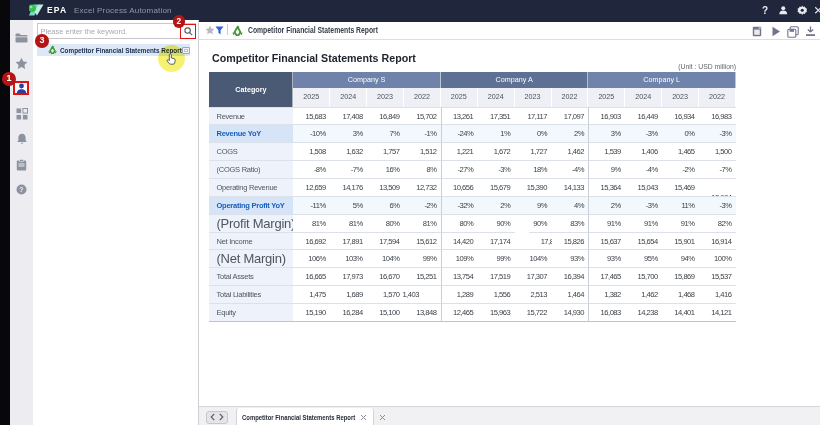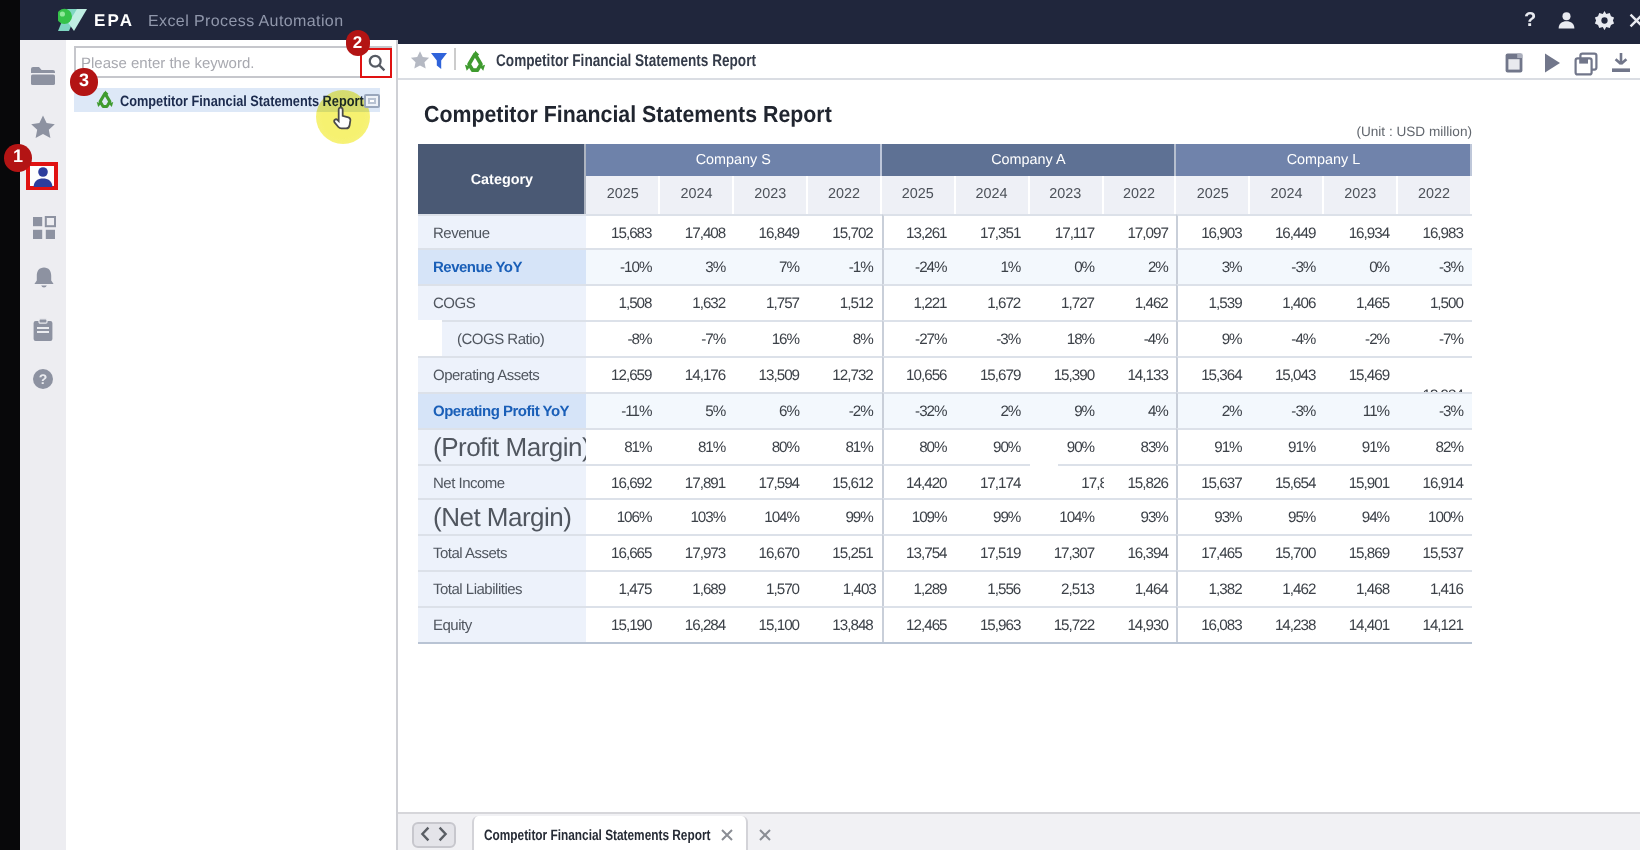--- a/index.html
+++ b/index.html
@@ -283,21 +283,21 @@
         </div>
         <div style="position:absolute;left:416.82000000000005px;top:70.80000000000001px;width:36.88px;height:17.85px;background:#fff;border-top:1px solid #dce1e9;text-align:right;">
           <span style="position:absolute;right:4.5px;top:0;height:17.85px;line-height:18.85px;font-size:7.6px;color:#3c4148;letter-spacing:-0.5px;">1,406</span>
         </div>
         <div style="position:absolute;left:453.70000000000005px;top:70.80000000000001px;width:36.88px;height:17.85px;background:#fff;border-top:1px solid #dce1e9;text-align:right;">
           <span style="position:absolute;right:4.5px;top:0;height:17.85px;line-height:18.85px;font-size:7.6px;color:#3c4148;letter-spacing:-0.5px;">1,465</span>
         </div>
         <div style="position:absolute;left:490.58000000000004px;top:70.80000000000001px;width:36.88px;height:17.85px;background:#fff;border-top:1px solid #dce1e9;text-align:right;">
           <span style="position:absolute;right:4.5px;top:0;height:17.85px;line-height:18.85px;font-size:7.6px;color:#3c4148;letter-spacing:-0.5px;">1,500</span>
         </div>
-        <div style="position:absolute;left:12px;top:88.65px;width:84.9px;height:17.85px;background:#edf2fb;border-top:1px solid #dce1e9;">
+        <div style="position:absolute;left:0;top:88.65px;width:84.9px;height:17.85px;background:#edf2fb;border-top:1px solid #dce1e9;">
           <span style="position:absolute;left:8px;top:0;height:17.85px;line-height:18.85px;font-size:7.5px;color:#50565f;font-weight:normal;white-space:nowrap;letter-spacing:-0.25px;">(COGS Ratio)</span>
         </div>
         <div style="position:absolute;left:84.9px;top:88.65px;width:36.88px;height:17.85px;background:#fff;border-top:1px solid #dce1e9;text-align:right;">
           <span style="position:absolute;right:4.5px;top:0;height:17.85px;line-height:18.85px;font-size:7.6px;color:#3c4148;letter-spacing:-0.5px;">-8%</span>
         </div>
         <div style="position:absolute;left:121.78px;top:88.65px;width:36.88px;height:17.85px;background:#fff;border-top:1px solid #dce1e9;text-align:right;">
           <span style="position:absolute;right:4.5px;top:0;height:17.85px;line-height:18.85px;font-size:7.6px;color:#3c4148;letter-spacing:-0.5px;">-7%</span>
         </div>
         <div style="position:absolute;left:158.66000000000003px;top:88.65px;width:36.88px;height:17.85px;background:#fff;border-top:1px solid #dce1e9;text-align:right;">
           <span style="position:absolute;right:4.5px;top:0;height:17.85px;line-height:18.85px;font-size:7.6px;color:#3c4148;letter-spacing:-0.5px;">16%</span>
@@ -323,21 +323,21 @@
         <div style="position:absolute;left:416.82000000000005px;top:88.65px;width:36.88px;height:17.85px;background:#fff;border-top:1px solid #dce1e9;text-align:right;">
           <span style="position:absolute;right:4.5px;top:0;height:17.85px;line-height:18.85px;font-size:7.6px;color:#3c4148;letter-spacing:-0.5px;">-4%</span>
         </div>
         <div style="position:absolute;left:453.70000000000005px;top:88.65px;width:36.88px;height:17.85px;background:#fff;border-top:1px solid #dce1e9;text-align:right;">
           <span style="position:absolute;right:4.5px;top:0;height:17.85px;line-height:18.85px;font-size:7.6px;color:#3c4148;letter-spacing:-0.5px;">-2%</span>
         </div>
         <div style="position:absolute;left:490.58000000000004px;top:88.65px;width:36.88px;height:17.85px;background:#fff;border-top:1px solid #dce1e9;text-align:right;">
           <span style="position:absolute;right:4.5px;top:0;height:17.85px;line-height:18.85px;font-size:7.6px;color:#3c4148;letter-spacing:-0.5px;">-7%</span>
         </div>
         <div style="position:absolute;left:0;top:106.5px;width:84.9px;height:17.85px;background:#edf2fb;border-top:1px solid #dce1e9;">
-          <span style="position:absolute;left:8px;top:0;height:17.85px;line-height:18.85px;font-size:7.5px;color:#50565f;font-weight:normal;white-space:nowrap;letter-spacing:-0.25px;">Operating Assets</span>
+          <span style="position:absolute;left:8px;top:0;height:17.85px;line-height:18.85px;font-size:7.5px;color:#50565f;font-weight:normal;white-space:nowrap;letter-spacing:-0.25px;">Operating Revenue</span>
         </div>
         <div style="position:absolute;left:84.9px;top:106.5px;width:36.88px;height:17.85px;background:#fff;border-top:1px solid #dce1e9;text-align:right;">
           <span style="position:absolute;right:4.5px;top:0;height:17.85px;line-height:18.85px;font-size:7.6px;color:#3c4148;letter-spacing:-0.5px;">12,659</span>
         </div>
         <div style="position:absolute;left:121.78px;top:106.5px;width:36.88px;height:17.85px;background:#fff;border-top:1px solid #dce1e9;text-align:right;">
           <span style="position:absolute;right:4.5px;top:0;height:17.85px;line-height:18.85px;font-size:7.6px;color:#3c4148;letter-spacing:-0.5px;">14,176</span>
         </div>
         <div style="position:absolute;left:158.66000000000003px;top:106.5px;width:36.88px;height:17.85px;background:#fff;border-top:1px solid #dce1e9;text-align:right;">
           <span style="position:absolute;right:4.5px;top:0;height:17.85px;line-height:18.85px;font-size:7.6px;color:#3c4148;letter-spacing:-0.5px;">13,509</span>
         </div>
@@ -569,21 +569,21 @@
         <div style="position:absolute;left:84.9px;top:213.6px;width:36.88px;height:17.85px;background:#fff;border-top:1px solid #dce1e9;text-align:right;">
           <span style="position:absolute;right:4.5px;top:0;height:17.85px;line-height:18.85px;font-size:7.6px;color:#3c4148;letter-spacing:-0.5px;">1,475</span>
         </div>
         <div style="position:absolute;left:121.78px;top:213.6px;width:36.88px;height:17.85px;background:#fff;border-top:1px solid #dce1e9;text-align:right;">
           <span style="position:absolute;right:4.5px;top:0;height:17.85px;line-height:18.85px;font-size:7.6px;color:#3c4148;letter-spacing:-0.5px;">1,689</span>
         </div>
         <div style="position:absolute;left:158.66000000000003px;top:213.6px;width:36.88px;height:17.85px;background:#fff;border-top:1px solid #dce1e9;text-align:right;">
           <span style="position:absolute;right:4.5px;top:0;height:17.85px;line-height:18.85px;font-size:7.6px;color:#3c4148;letter-spacing:-0.5px;">1,570</span>
         </div>
         <div style="position:absolute;left:195.54000000000002px;top:213.6px;width:36.88px;height:17.85px;background:#fff;border-top:1px solid #dce1e9;text-align:right;">
-          <span style="position:absolute;right:3px;top:0;height:17.85px;line-height:18.85px;font-size:7.6px;color:#3c4148;letter-spacing:-0.5px;">1,403</span>
+          <span style="position:absolute;right:22px;top:0;height:17.85px;line-height:18.85px;font-size:7.6px;color:#3c4148;letter-spacing:-0.5px;">1,403</span>
         </div>
         <div style="position:absolute;left:232.42000000000002px;top:213.6px;width:36.88px;height:17.85px;background:#fff;border-top:1px solid #dce1e9;border-left:1px solid #c9cfd9;">
           <span style="position:absolute;right:4.5px;top:0;height:17.85px;line-height:18.85px;font-size:7.6px;color:#3c4148;letter-spacing:-0.5px;">1,289</span>
         </div>
         <div style="position:absolute;left:269.3px;top:213.6px;width:36.88px;height:17.85px;background:#fff;border-top:1px solid #dce1e9;text-align:right;">
           <span style="position:absolute;right:4.5px;top:0;height:17.85px;line-height:18.85px;font-size:7.6px;color:#3c4148;letter-spacing:-0.5px;">1,556</span>
         </div>
         <div style="position:absolute;left:306.18000000000006px;top:213.6px;width:36.88px;height:17.85px;background:#fff;border-top:1px solid #dce1e9;text-align:right;">
           <span style="position:absolute;right:4.5px;top:0;height:17.85px;line-height:18.85px;font-size:7.6px;color:#3c4148;letter-spacing:-0.5px;">2,513</span>
         </div>

